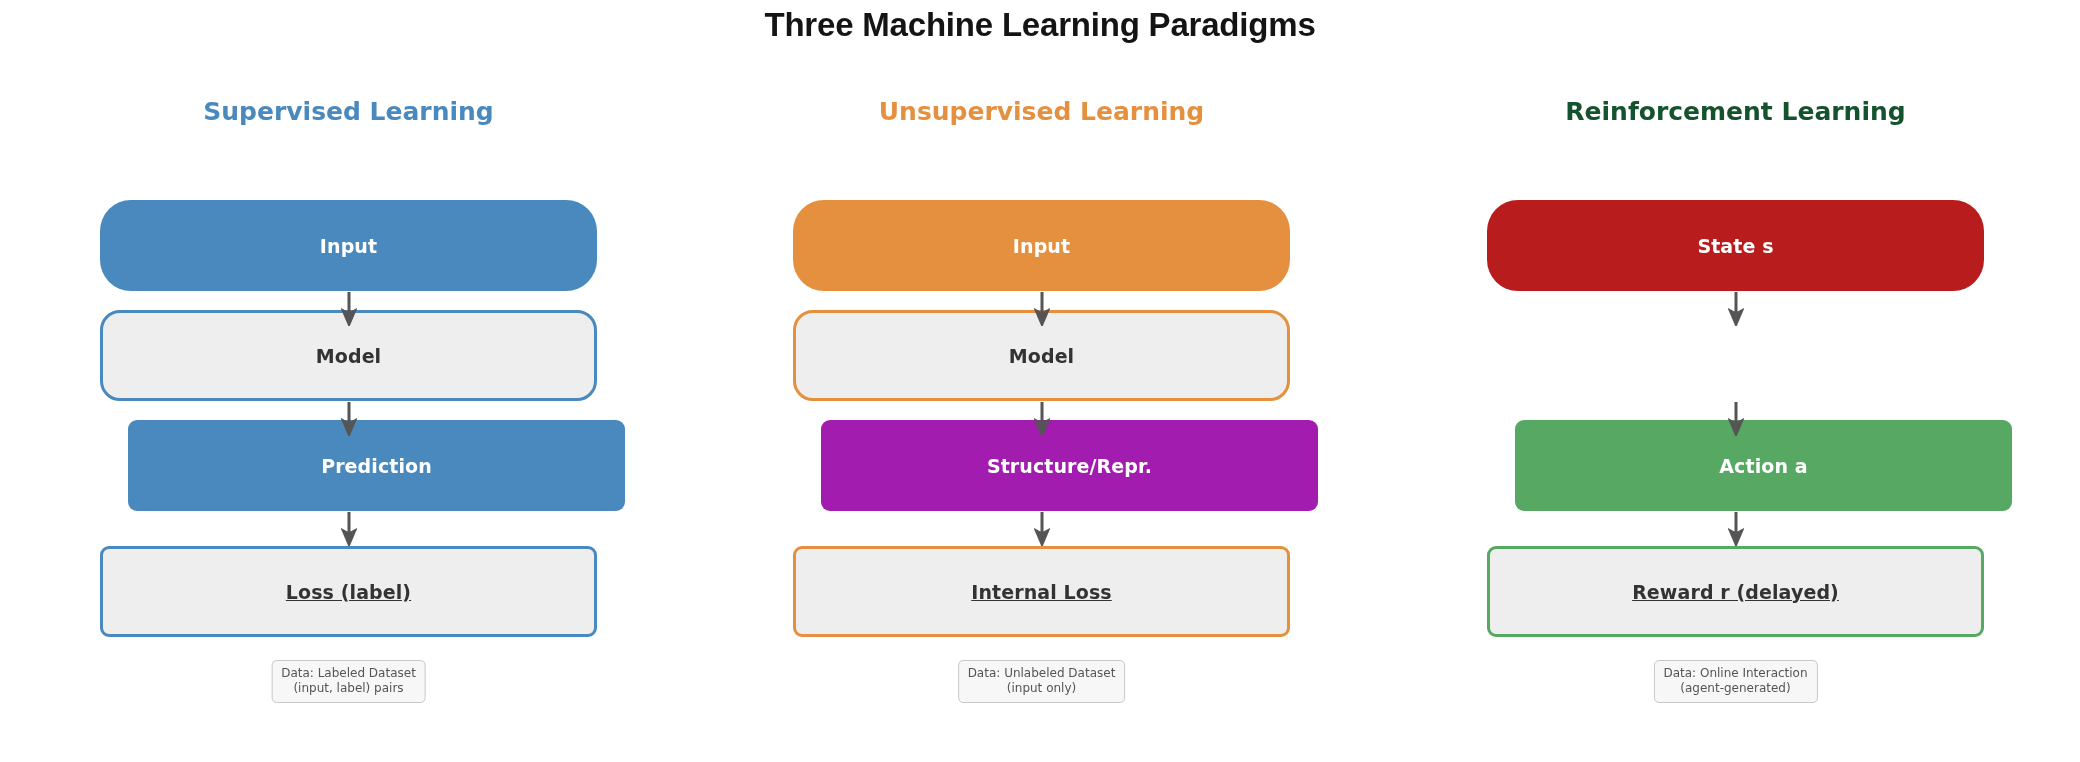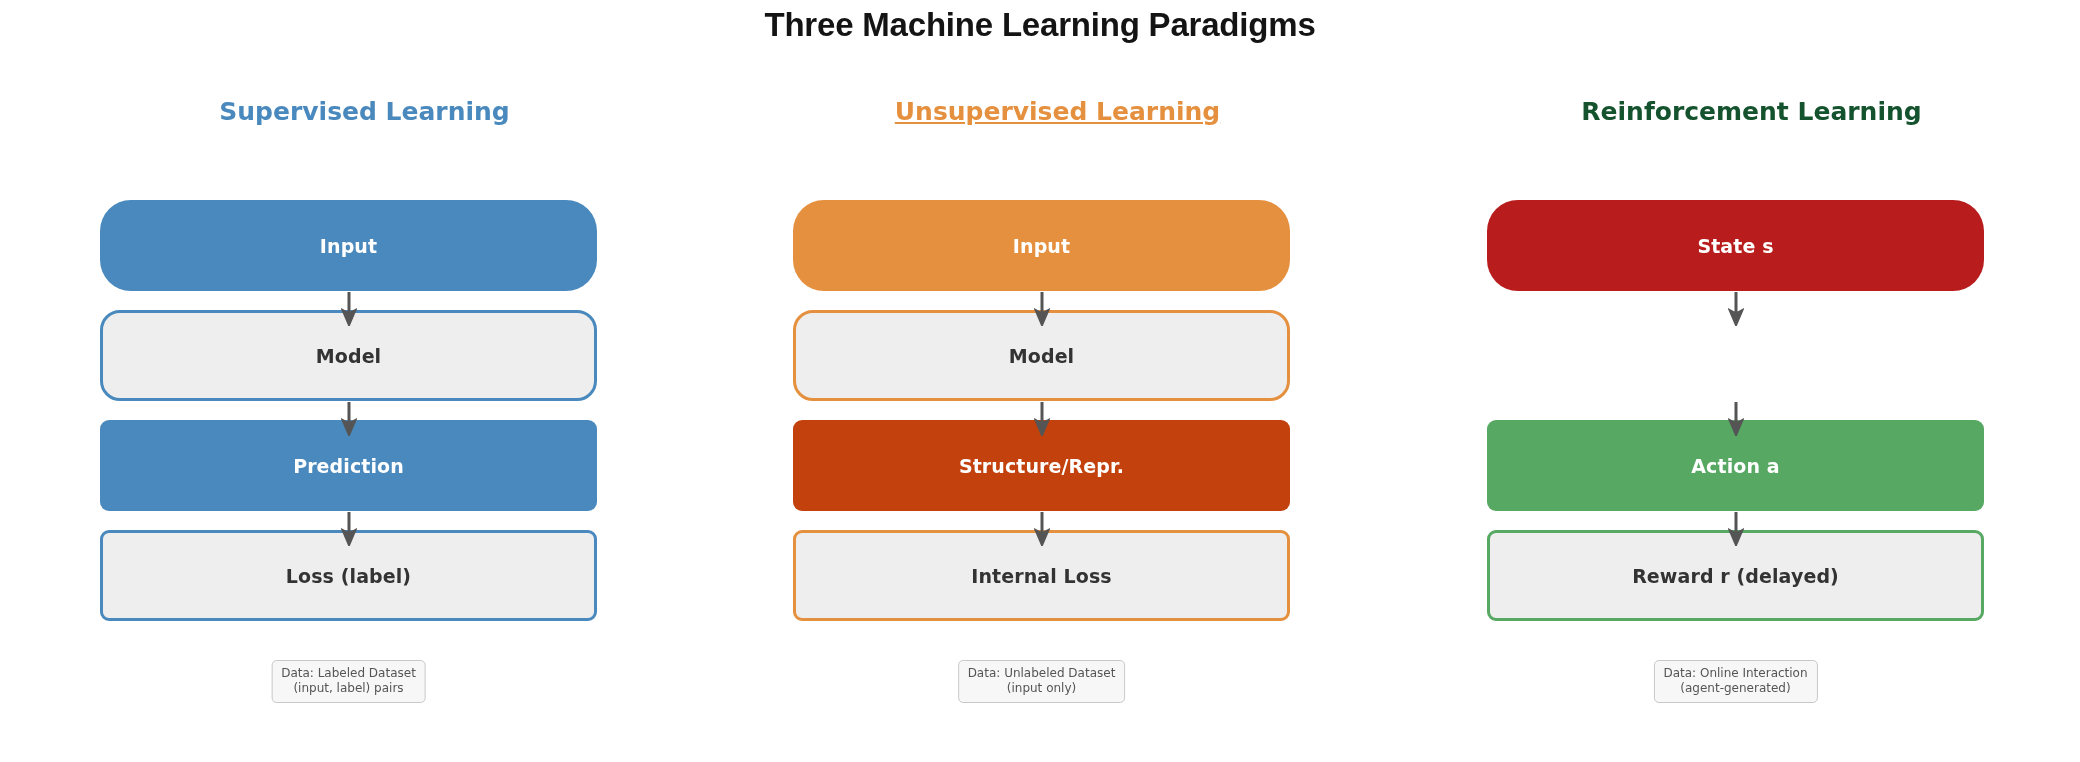--- a/index.html
+++ b/index.html
@@ -43,21 +43,21 @@
     width: 497px;
     height: 762px;
   }
   .col-0 { left: 100px; }
   .col-1 { left: 793px; }
   .col-2 { left: 1487px; }
 
   .column-title {
     position: absolute;
     top: 97px;
-    left: 16px;
+    left: 0;
     width: 497px;
     text-align: center;
     font-size: 25px;
     font-weight: bold;
     white-space: nowrap;
   }
 
   
   .flow-box {
     position: absolute;
@@ -78,22 +78,22 @@
     border: none;
   }
   .flow-box.outlined {
     background: #eeeeee;
     color: #333333;
     border-width: 3px;
     border-style: solid;
   }
   .box-0 { top: 200px; border-radius: 31px; }
   .box-1 { top: 310px; border-radius: 20px; }
-  .box-2 { top: 420px; }
-  .box-3 { top: 530px; }
+  .box-2 { top: 420px; margin-left: 28px; }
+  .box-3 { top: 546px; text-decoration: underline; }
 
   
   .flow-arrow {
     position: absolute;
     left: 241px;
     width: 16px;
     height: 34px;
   }
   .arrow-0 { top: 292px; }
   .arrow-1 { top: 402px; }
@@ -149,25 +149,25 @@
         </svg>
     </span>
 
     <div class="data-note">
       <span class="note-line">Data: Labeled Dataset</span>
       <span class="note-line">(input, label) pairs</span>
     </div>
   </div>
 
   <div class="column col-1">
-    <div class="column-title" style="color: rgb(229, 144, 63); text-decoration: underline;">Unsupervised Learning</div>
+    <div class="column-title" style="color: rgb(229, 144, 63);">Unsupervised Learning</div>
 
     <div class="flow-box filled box-0" style="background: rgb(229, 144, 63); color: rgb(255, 255, 255);">Input</div>
     <div class="flow-box outlined box-1" style="background: rgb(238, 238, 238); border-color: rgb(229, 144, 63); color: rgb(51, 51, 51);">Model</div>
-    <div class="flow-box filled box-2" style="background: #c2410c; color: rgb(255, 255, 255);">Structure/Repr.</div>
+    <div class="flow-box filled box-2" style="background: #a21caf; color: rgb(255, 255, 255);">Structure/Repr.</div>
     <div class="flow-box outlined box-3" style="background: rgb(238, 238, 238); border-color: rgb(229, 144, 63); color: rgb(51, 51, 51);">Internal Loss</div>
 
     <span class="flow-arrow arrow-0">
       <svg width="16" height="34" viewBox="0 0 16 34">
           <path d="M8 0 L8 22 M8 32 L2.5 19 L8 22 L13.5 19 Z" stroke="#555555" stroke-width="3" fill="#555555"></path>
         </svg>
     </span>
     <span class="flow-arrow arrow-1">
       <svg width="16" height="34" viewBox="0 0 16 34">
           <path d="M8 0 L8 22 M8 32 L2.5 19 L8 22 L13.5 19 Z" stroke="#555555" stroke-width="3" fill="#555555"></path>

